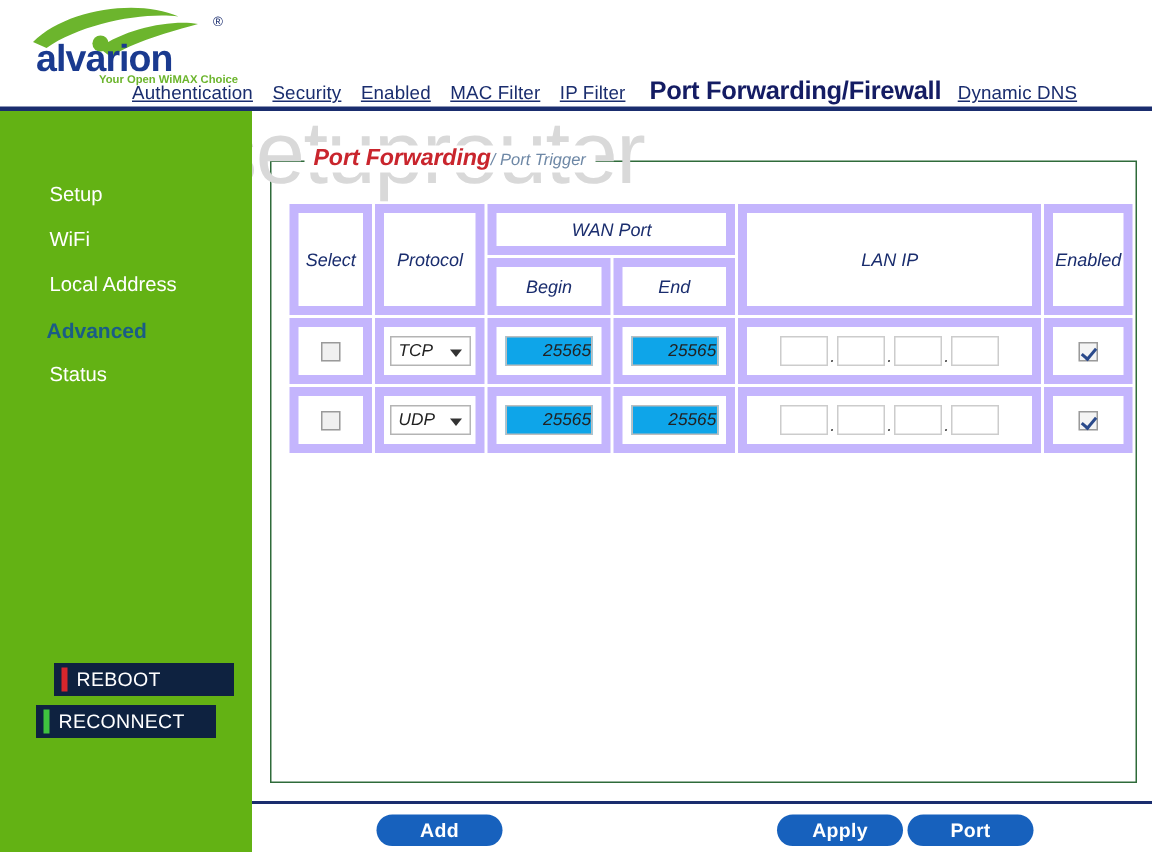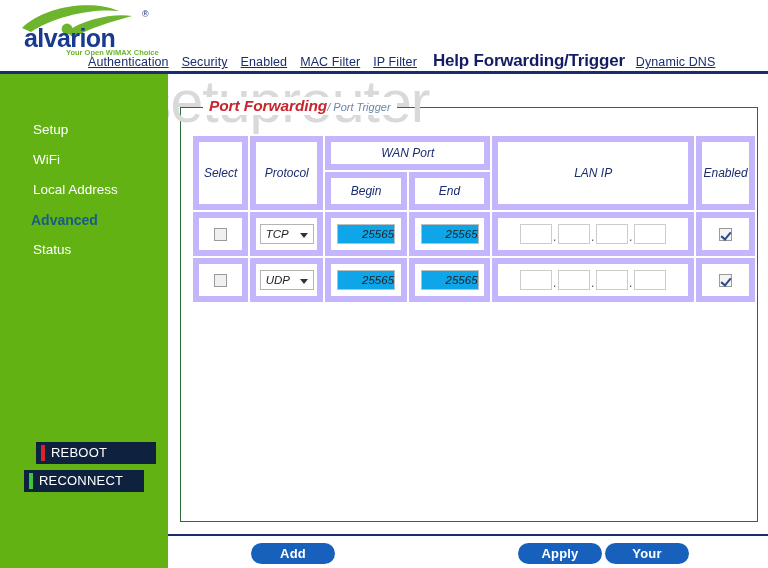--- a/index.html
+++ b/index.html
@@ -361,21 +361,21 @@
       <path d="M8 26 C30 4, 78 -3, 105 9 C80 6, 40 14, 17 30 Z" fill="#6cb52d"></path>
       <path d="M52 30 C70 17, 100 11, 118 14 C100 19, 74 26, 60 36 Z" fill="#6cb52d"></path>
       <circle cx="53" cy="27" r="5.4" fill="#6cb52d"></circle>
       <text x="128" y="15" font-family="'Liberation Sans',sans-serif" font-size="9" fill="#1a2d6e">®</text>
       <text x="10" y="45" font-family="'Liberation Sans',sans-serif" font-size="25" font-weight="bold" fill="#1a3a8f" letter-spacing="-0.6">alvarion</text>
       <text x="52" y="53" font-family="'Liberation Sans',sans-serif" font-size="7.5" font-weight="bold" fill="#6cb52d">Your Open WiMAX Choice</text>
     </svg>
   </div>
 
   <div class="nav">
-    <span class="nav-link">Authentication</span><span class="nav-link">Security</span><span class="nav-link">Enabled</span><span class="nav-link">MAC Filter</span><span class="nav-link">IP Filter</span><span class="nav-link active">Help Forwarding/Trigger</span><span class="nav-link">Dynamic DNS</span>
+    <span class="nav-link">Authentication</span><span class="nav-link">Security</span><span class="nav-link">Enabled</span><span class="nav-link">MAC Filter</span><span class="nav-link">IP Filter</span><span class="nav-link active">Port Forwarding/Firewall</span><span class="nav-link">Dynamic DNS</span>
   </div>
 
   <div class="header-rule"></div>
 </div>
 
 <div class="watermark">setuprouter</div>
 
 <div class="body-area">
 
   <div class="sidebar">
@@ -471,16 +471,16 @@
         </tr>
       </tbody>
         </table>
 
     </div>
   </div>
 
   <div class="footer">
     <div class="fbtn fb0">Add</div>
     <div class="fbtn fb3">Apply</div>
-    <div class="fbtn fb4">Your</div>
+    <div class="fbtn fb4">Port</div>
   </div>
 
 </div>
 
 </body></html>

